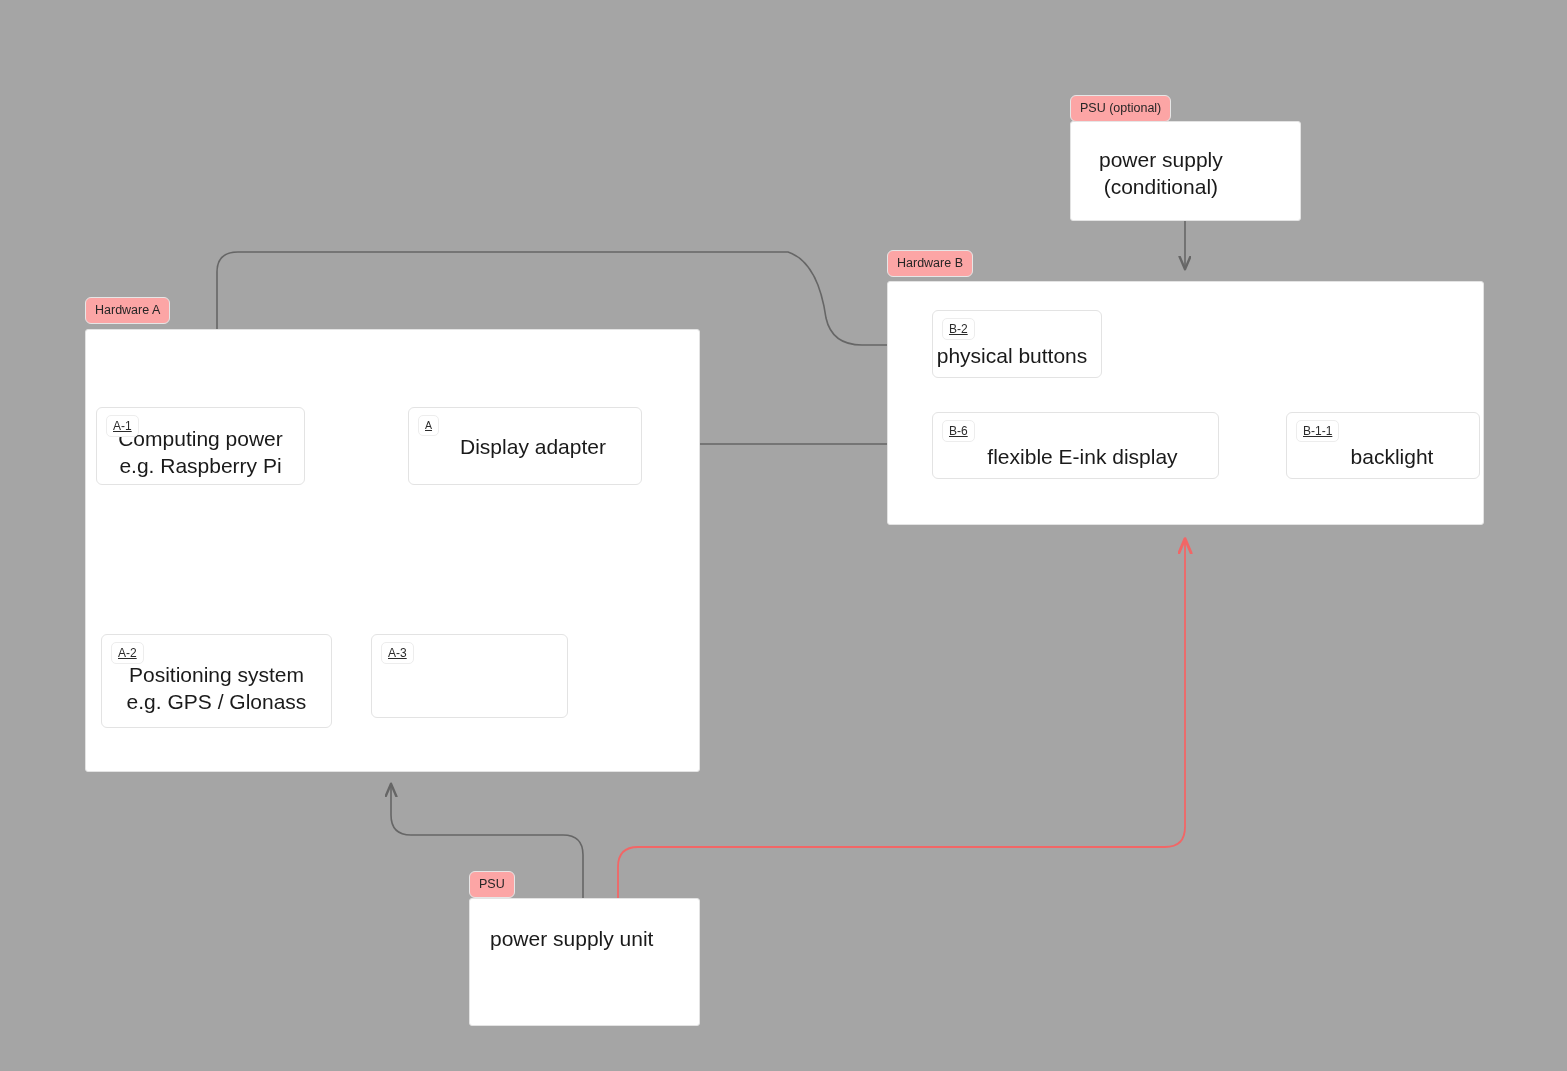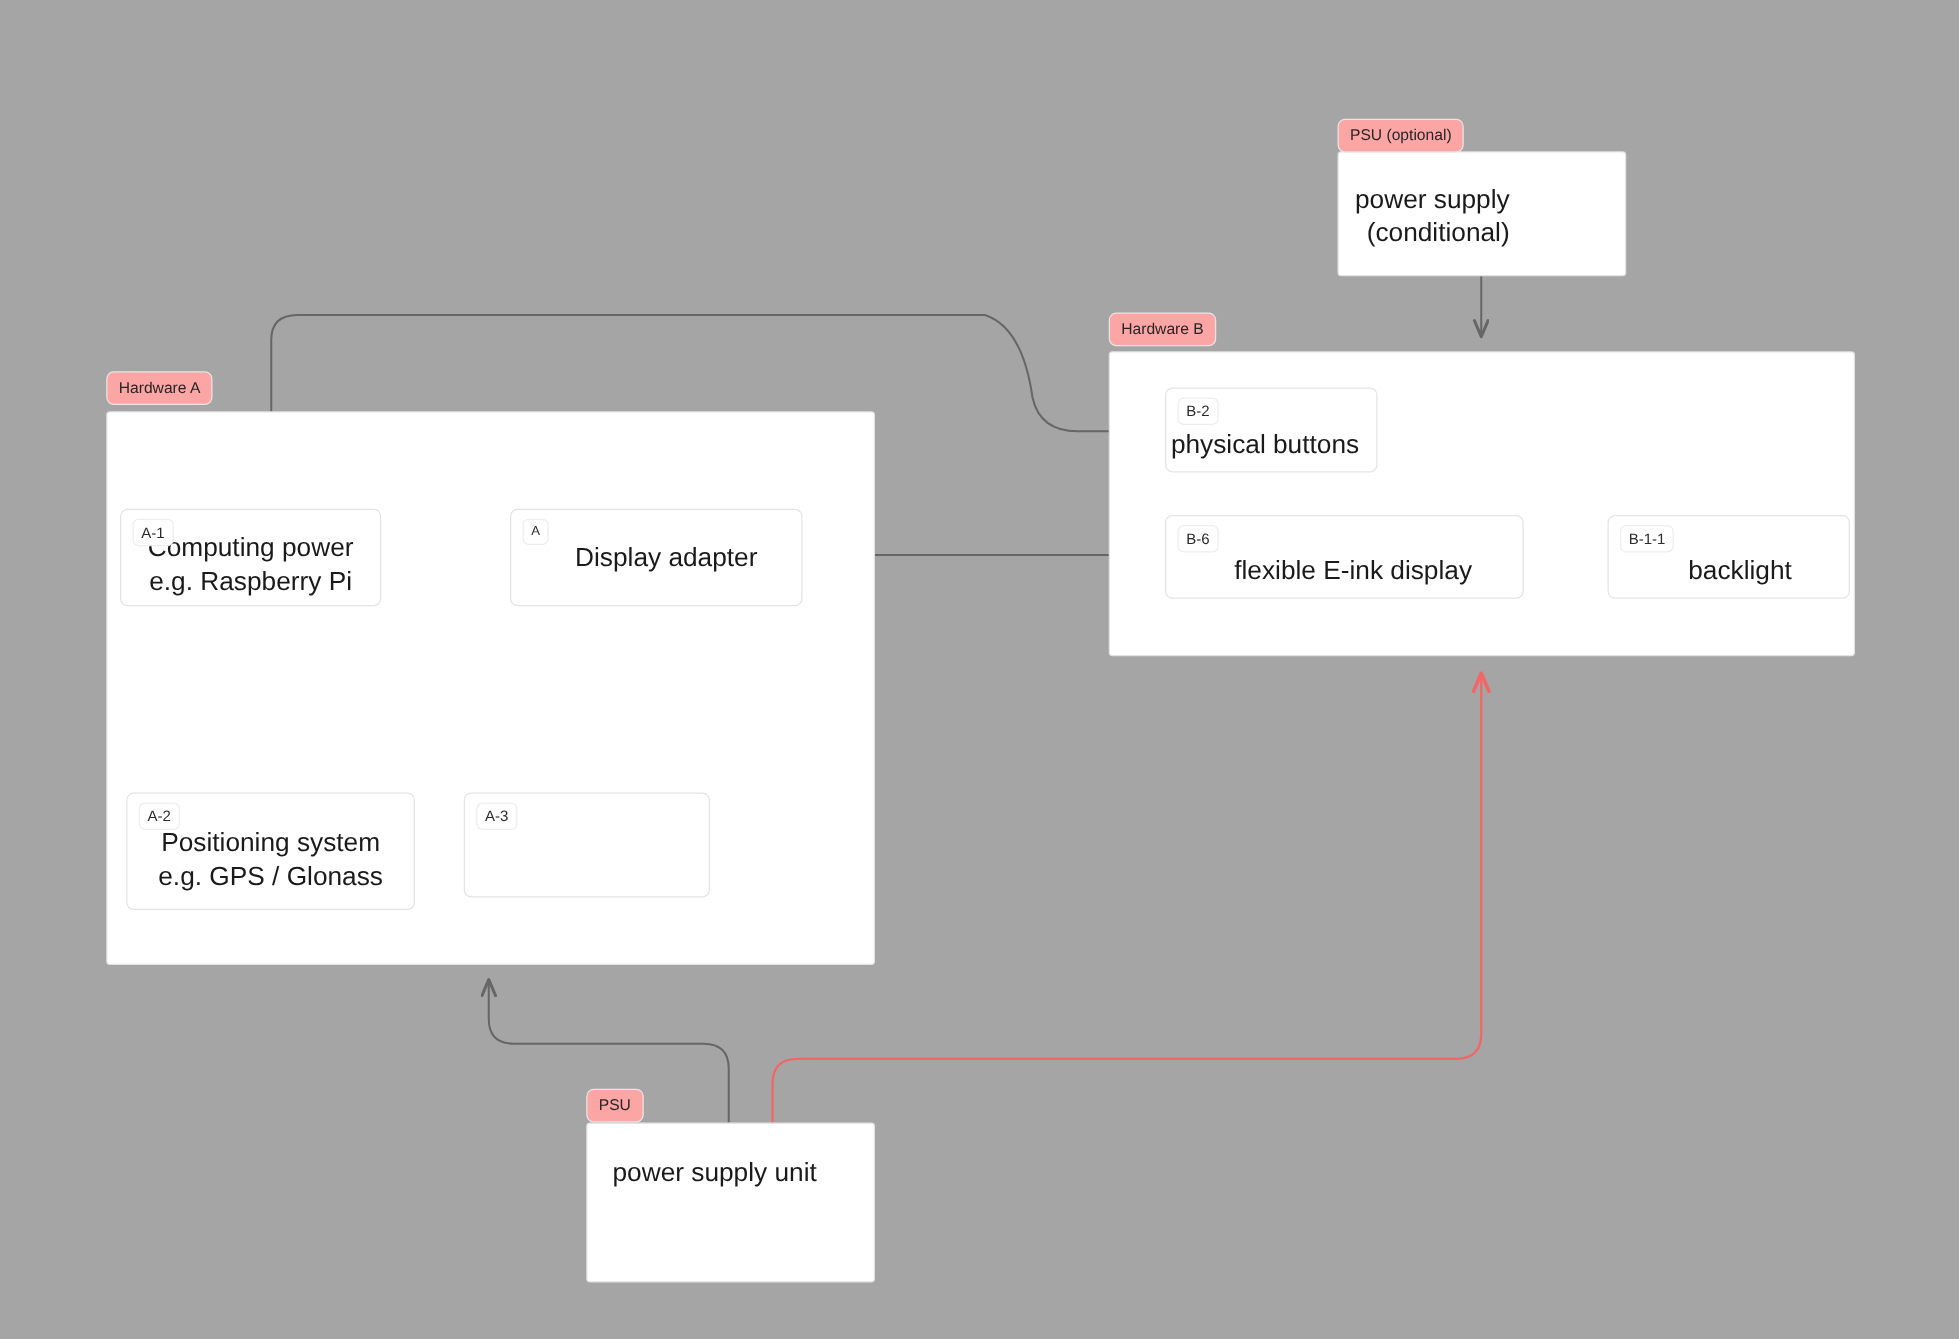--- a/index.html
+++ b/index.html
@@ -58,20 +58,21 @@
     position:absolute;
     left:9px;top:7px;
     background:#ffffff;
     border:1px solid #ededed;
     border-radius:5px;
     font-size:12px;
     line-height:1;
     color:#2b2b2b;
     padding:4px 6px;
     white-space:nowrap;
+    text-decoration:underline;
   }
   .badge.tiny{font-size:10.5px;padding:4px 6px;}
 </style>
 </head>
 <body>
 
 <div id="canvas">
 
   <svg id="edges" viewBox="0 0 1567 1071" xmlns="http://www.w3.org/2000/svg">
     <defs>
@@ -156,21 +157,21 @@
     <span class="badge">B-6</span>
     <span class="node-text" style="padding-top:22px;padding-left:24px;">flexible E-ink display</span>
   </div>
 
   <div class="node" style="left:1286px;top:412px;width:194px;height:67px;justify-content:center;">
     <span class="badge">B-1-1</span>
     <span class="node-text" style="padding-top:22px;padding-left:28px;">backlight</span>
   </div>
 
   <div class="group" style="left:1070px;top:121px;width:231px;height:100px;">
-    <span class="node-text" style="position:absolute;left:13px;top:24px;text-align:right;padding:0;">power supply
+    <span class="node-text" style="position:absolute;left:28px;top:24px;text-align:center;padding:0;">power supply
 (conditional)</span>
   </div>
   <div class="group-label" style="left:1070px;top:95px;">PSU (optional)</div>
 
   <div class="group" style="left:469px;top:898px;width:231px;height:128px;">
     <span class="node-text" style="position:absolute;left:20px;top:26px;text-align:left;padding:0;">power supply unit</span>
   </div>
   <div class="group-label" style="left:469px;top:871px;">PSU</div>
 
 </div>

